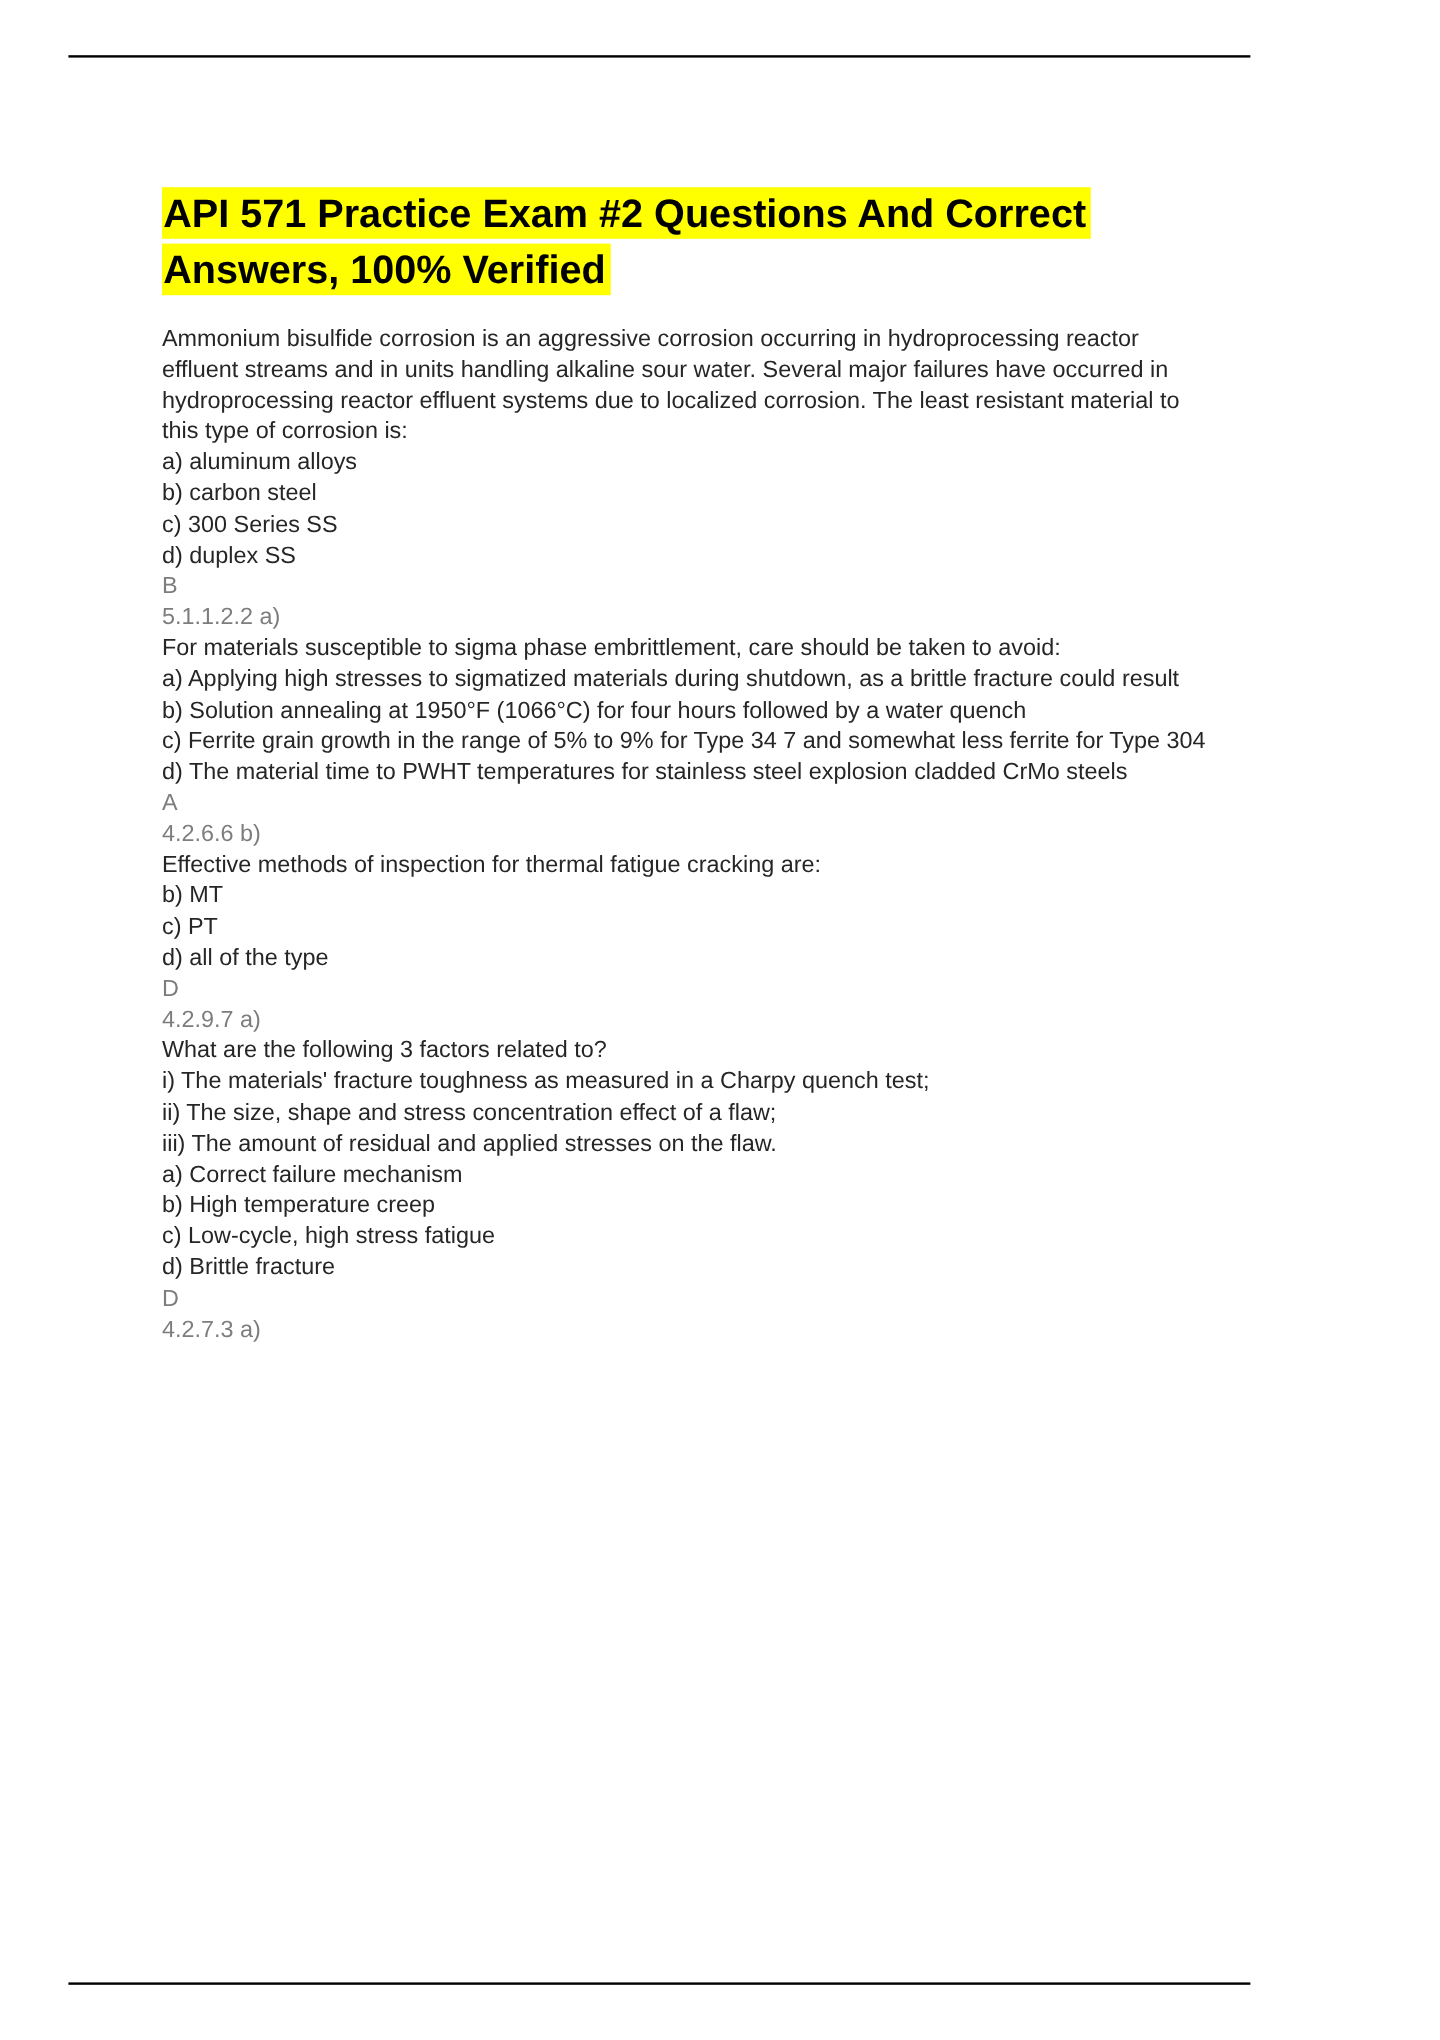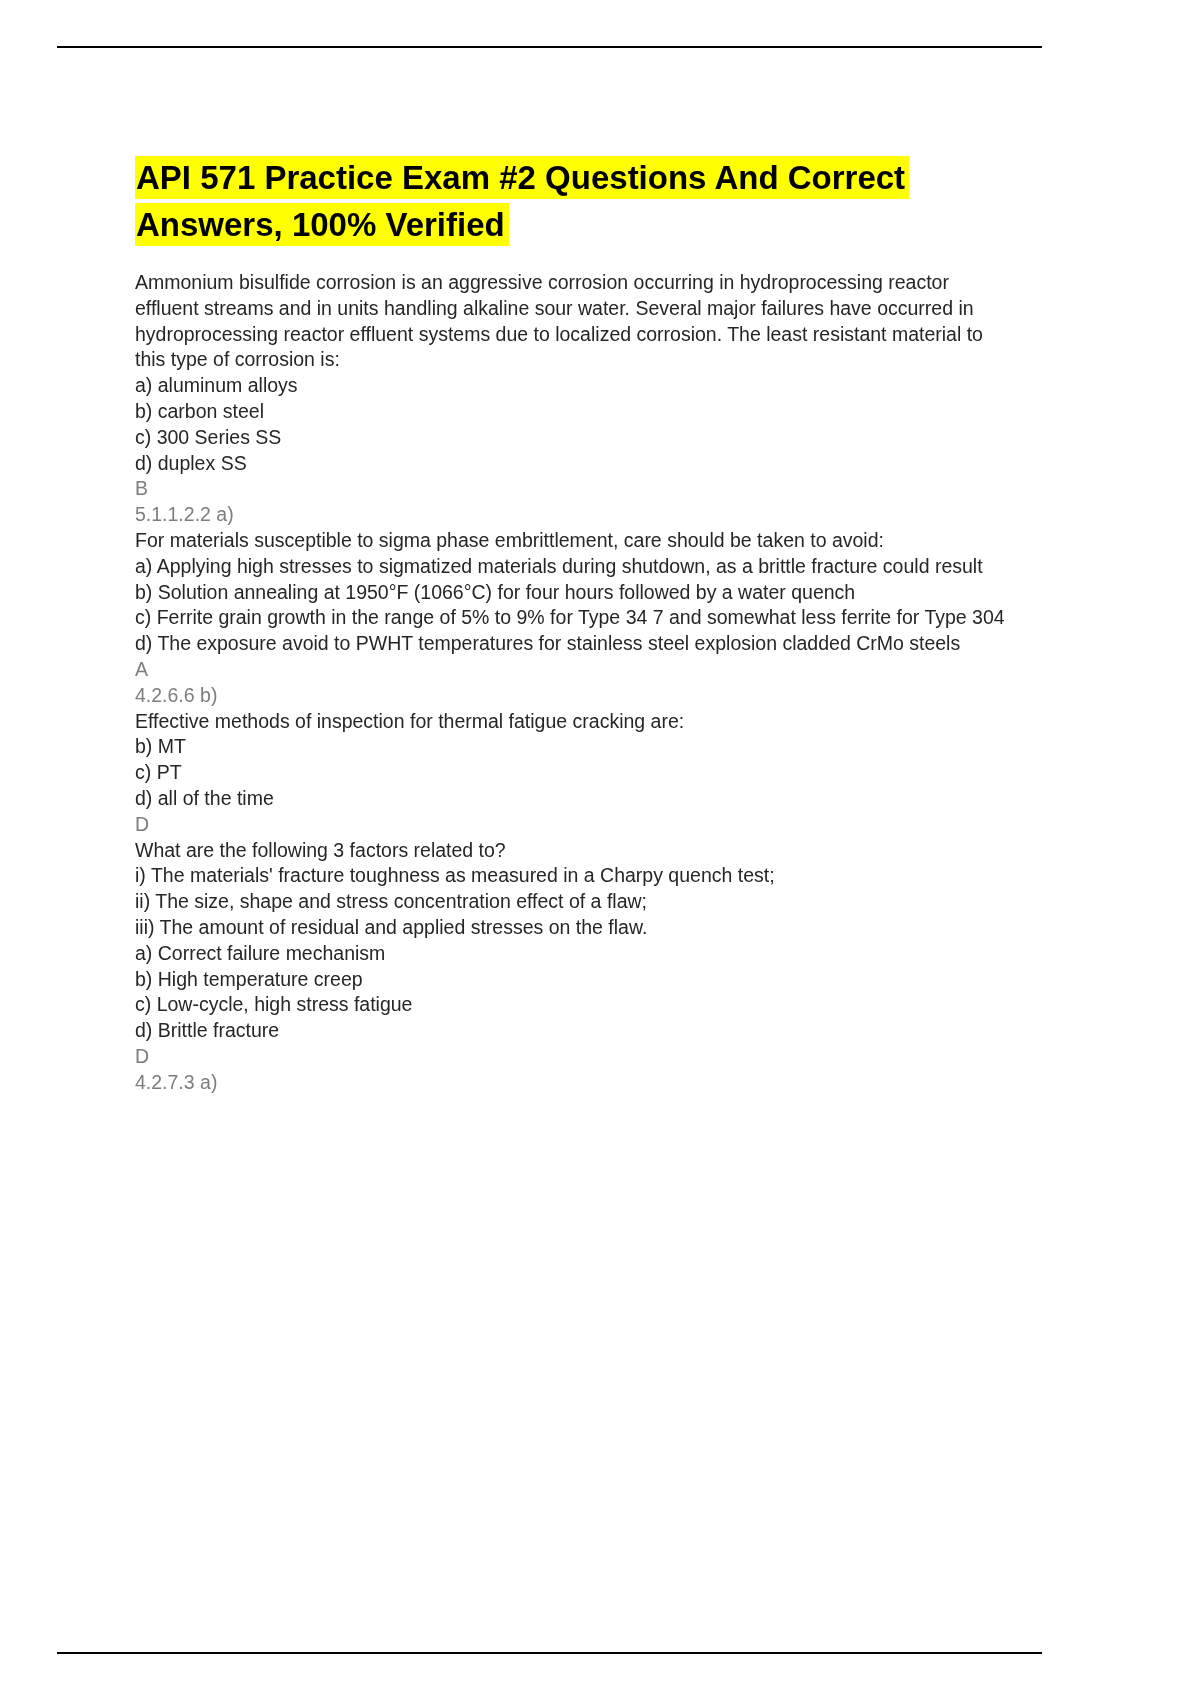--- a/index.html
+++ b/index.html
@@ -84,28 +84,29 @@
       <div class="t-q">a) aluminum alloys</div>
       <div class="t-q">b) carbon steel</div>
       <div class="t-q">c) 300 Series SS</div>
       <div class="t-q">d) duplex SS</div>
       <div class="t-ans">B</div>
       <div class="t-ans">5.1.1.2.2 a)</div>
       <div class="t-q">For materials susceptible to sigma phase embrittlement, care should be taken to avoid:</div>
       <div class="t-q">a) Applying high stresses to sigmatized materials during shutdown, as a brittle fracture could result</div>
       <div class="t-q">b) Solution annealing at 1950°F (1066°C) for four hours followed by a water quench</div>
       <div class="t-q">c) Ferrite grain growth in the range of 5% to 9% for Type 34 7 and somewhat less ferrite for Type 304</div>
-      <div class="t-q">d) The exposure avoid to PWHT temperatures for stainless steel explosion cladded CrMo steels</div>
+      <div class="t-q">d) The material time to PWHT temperatures for stainless steel explosion cladded CrMo steels</div>
       <div class="t-ans">A</div>
       <div class="t-ans">4.2.6.6 b)</div>
       <div class="t-q">Effective methods of inspection for thermal fatigue cracking are:</div>
       <div class="t-q">b) MT</div>
       <div class="t-q">c) PT</div>
-      <div class="t-q">d) all of the time</div>
+      <div class="t-q">d) all of the type</div>
       <div class="t-ans">D</div>
+      <div class="t-ans">4.2.9.7 a)</div>
       <div class="t-q">What are the following 3 factors related to?</div>
       <div class="t-q">i) The materials' fracture toughness as measured in a Charpy quench test;</div>
       <div class="t-q">ii) The size, shape and stress concentration effect of a flaw;</div>
       <div class="t-q">iii) The amount of residual and applied stresses on the flaw.</div>
       <div class="t-q">a) Correct failure mechanism</div>
       <div class="t-q">b) High temperature creep</div>
       <div class="t-q">c) Low-cycle, high stress fatigue</div>
       <div class="t-q">d) Brittle fracture</div>
       <div class="t-ans">D</div>
       <div class="t-ans">4.2.7.3 a)</div>

